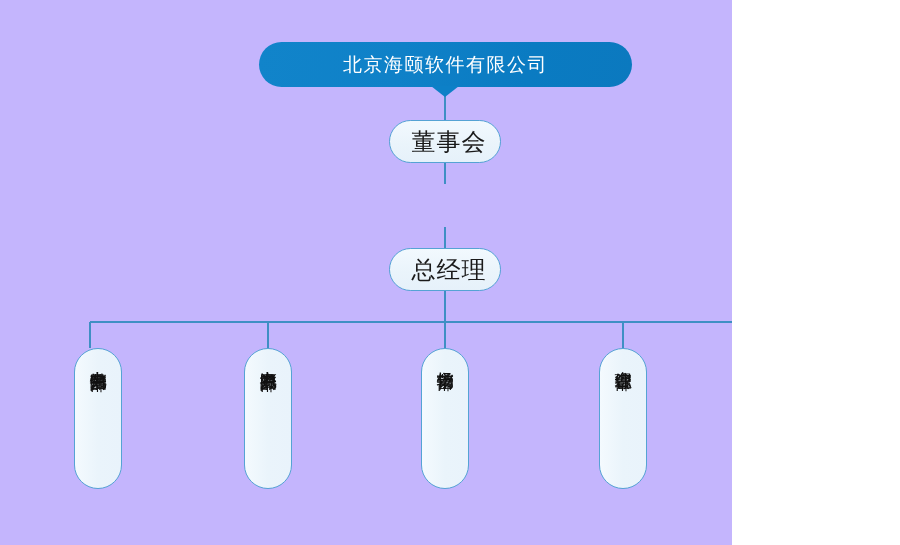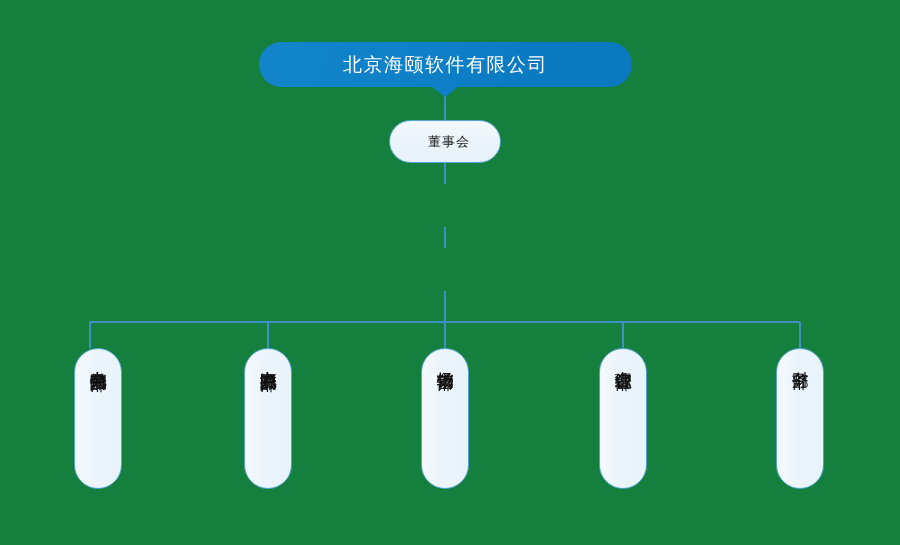--- a/index.html
+++ b/index.html
@@ -5,23 +5,23 @@
   html, body {
     margin: 0;
     padding: 0;
     background: #ffffff;
   }
   body {
     font-family: "DejaVu Sans", "Liberation Sans", sans-serif;
   }
   #org-chart {
     position: relative;
-    width: 900px;
+    width: 732px;
     height: 545px;
-    background: #15803d;
+    background: #c4b5fd;
     overflow: hidden;
   }
   #chart-svg {
     position: absolute;
     left: 0;
     top: 0;
     width: 900px;
     height: 545px;
   }
 
@@ -66,21 +66,21 @@
     border: 1px solid #55a3d4;
     border-radius: 22px;
     background: linear-gradient(180deg, #f2f9fe 0%, #eaf4fb 55%, #e6f1fa 100%);
     display: flex;
     align-items: center;
     justify-content: center;
     box-sizing: border-box;
   }
   .exec-node-label {
     color: #1a1a1a;
-    font-size: 13px;
+    font-size: 24px;
     letter-spacing: 1px;
     line-height: 1;
     white-space: nowrap;
     margin-left: 8px;
   }
 
   
   .dept-node {
     position: absolute;
     width: 48px;
@@ -131,20 +131,23 @@
   </svg>
 
   <div class="company-banner">
     <span class="company-banner-label">北京海颐软件有限公司</span>
   </div>
   <div class="banner-tail"></div>
 
   <div class="exec-node" style="top:120px">
     <span class="exec-node-label">董事会</span>
   </div>
+  <div class="exec-node" style="top:248px">
+    <span class="exec-node-label">总经理</span>
+  </div>
 
   <div class="dept-node" style="left:74px">
     <span class="dept-node-label">电力营销产品部</span>
   </div>
   <div class="dept-node" style="left:244px">
     <span class="dept-node-label">电力资源产品部</span>
   </div>
   <div class="dept-node" style="left:421px">
     <span class="dept-node-label">市场营销部</span>
   </div>

